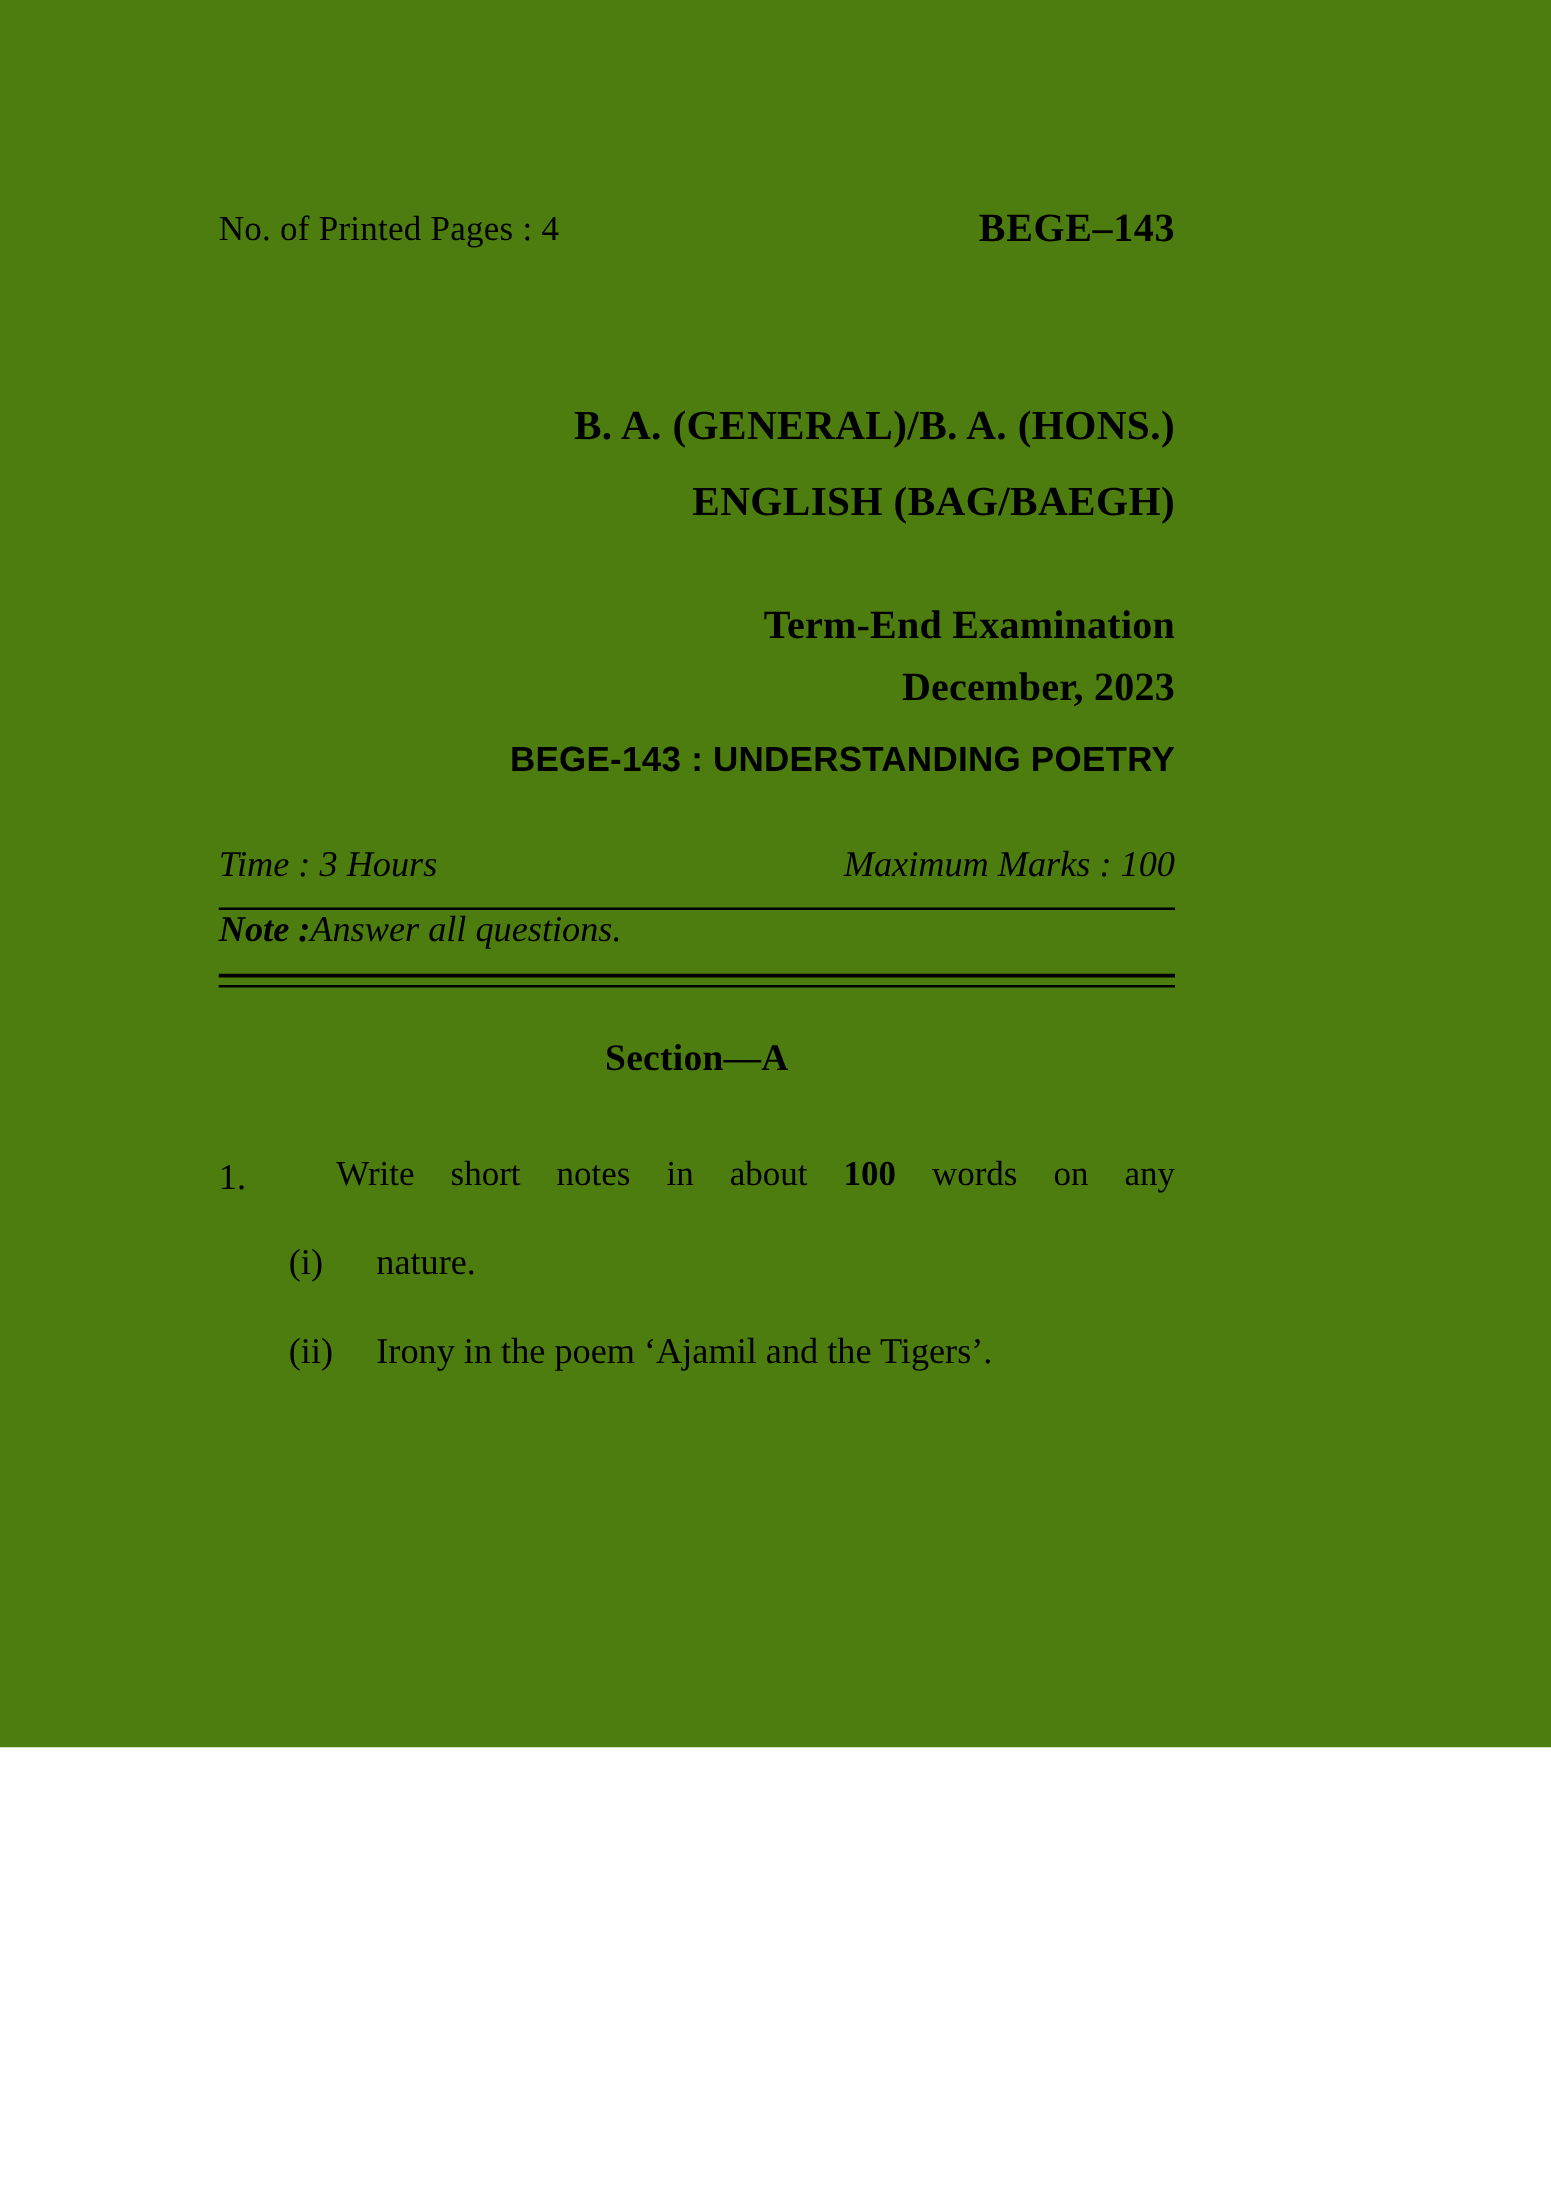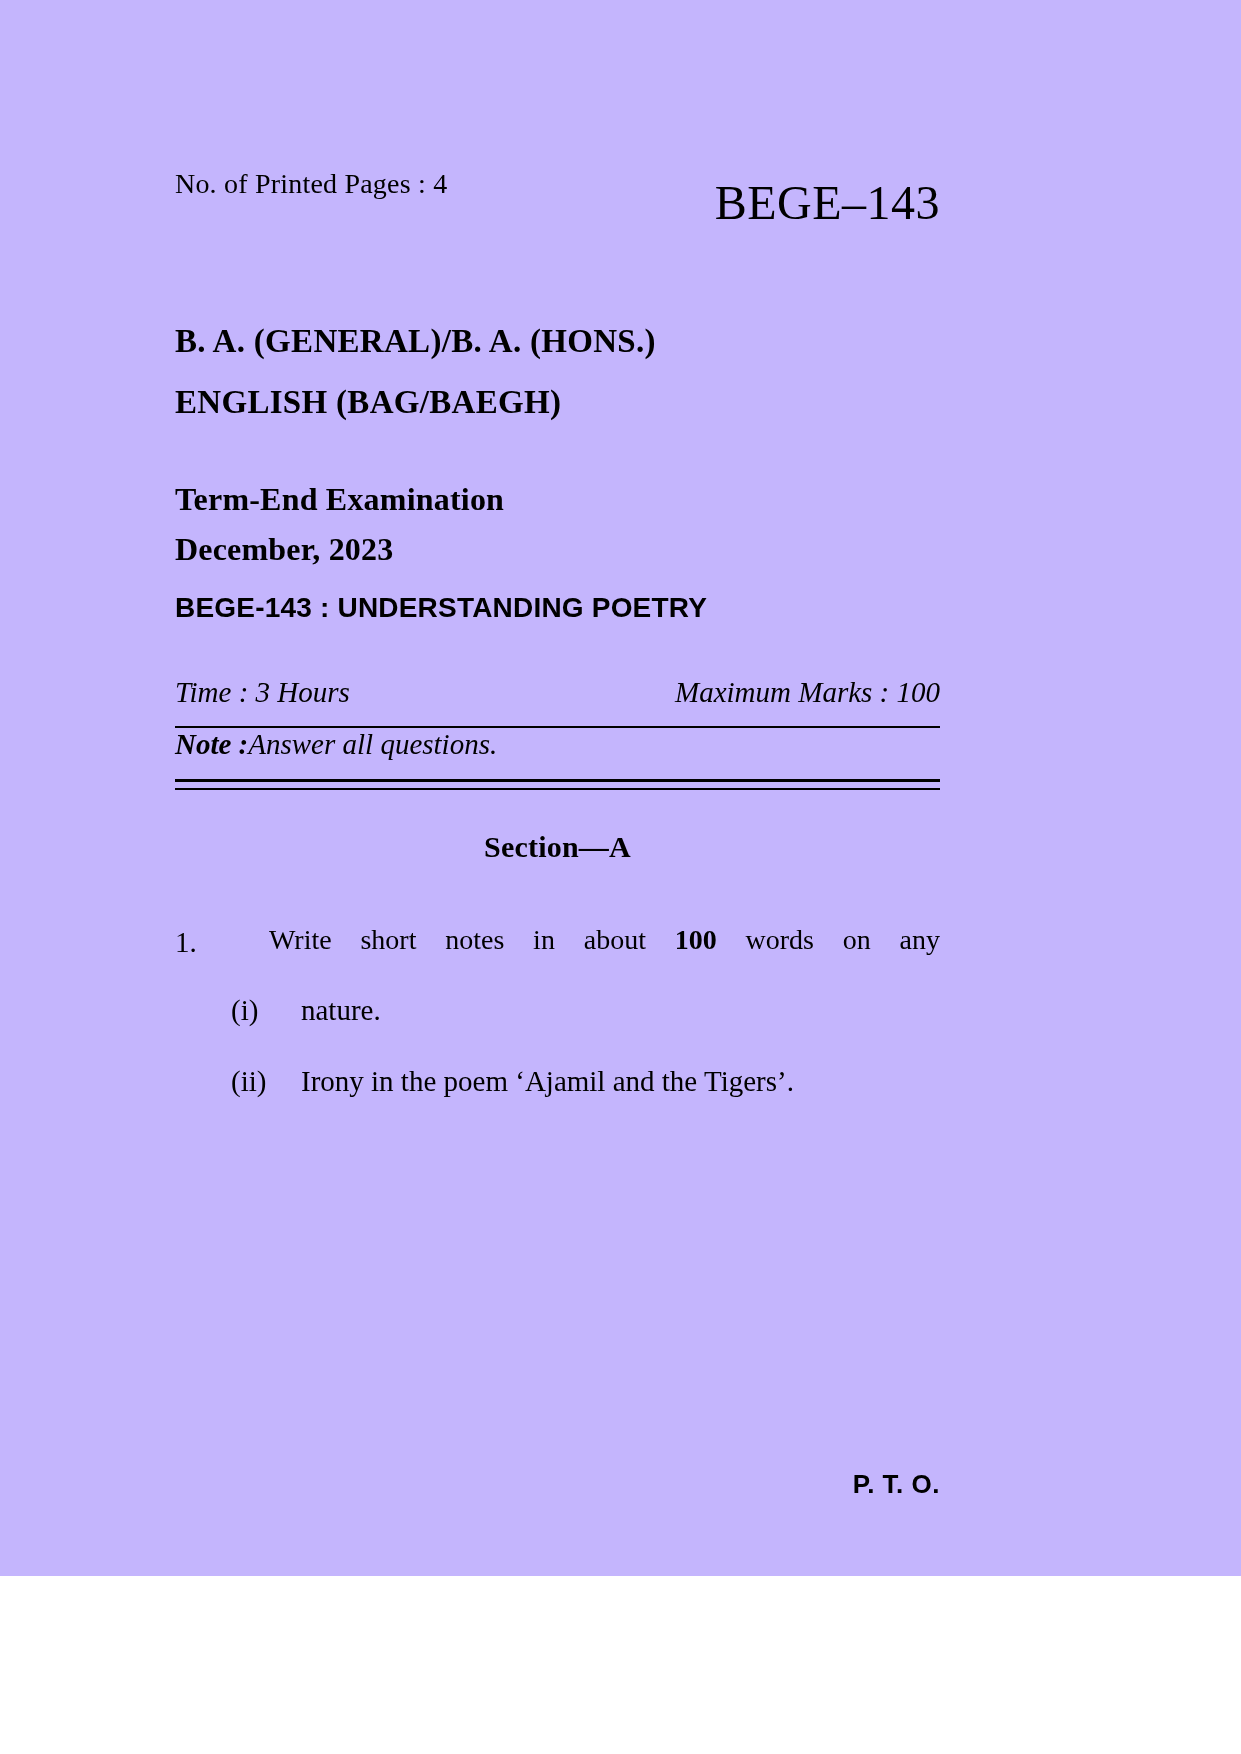--- a/index.html
+++ b/index.html
@@ -3,22 +3,22 @@
 <meta charset="utf-8">
 <style>
   html, body {
     margin: 0;
     padding: 0;
     background: #ffffff;
   }
   .page {
     position: relative;
     width: 1241px;
-    height: 1576px;
-    background: #c4b5fd;
+    height: 1398px;
+    background: #4d7c0f;
     margin: 0 auto;
     overflow: hidden;
     font-family: "Liberation Serif", "DejaVu Serif", serif;
     color: #000000;
   }
   .content {
     position: absolute;
     left: 175px;
     top: 0;
     width: 765px;
@@ -34,31 +34,31 @@
     position: absolute;
     left: 0;
     top: 8px;
     font-size: 28px;
     letter-spacing: 0.2px;
     white-space: nowrap;
   }
   .course-code {
     position: absolute;
     right: 0;
-    top: 15px;
-    font-size: 48px;
-    font-weight: normal;
+    top: 4px;
+    font-size: 32px;
+    font-weight: bold;
     letter-spacing: 0.5px;
     white-space: nowrap;
   }
 
   
   .title-block {
     margin-top: 95px;
-    text-align: left;
+    text-align: right;
   }
   .title-line-1,
   .title-line-2 {
     font-size: 33px;
     font-weight: bold;
     line-height: 1.0;
     letter-spacing: 0.3px;
   }
   .title-line-1 { margin-bottom: 28px; }
   .title-line-2 { margin-bottom: 0; }

